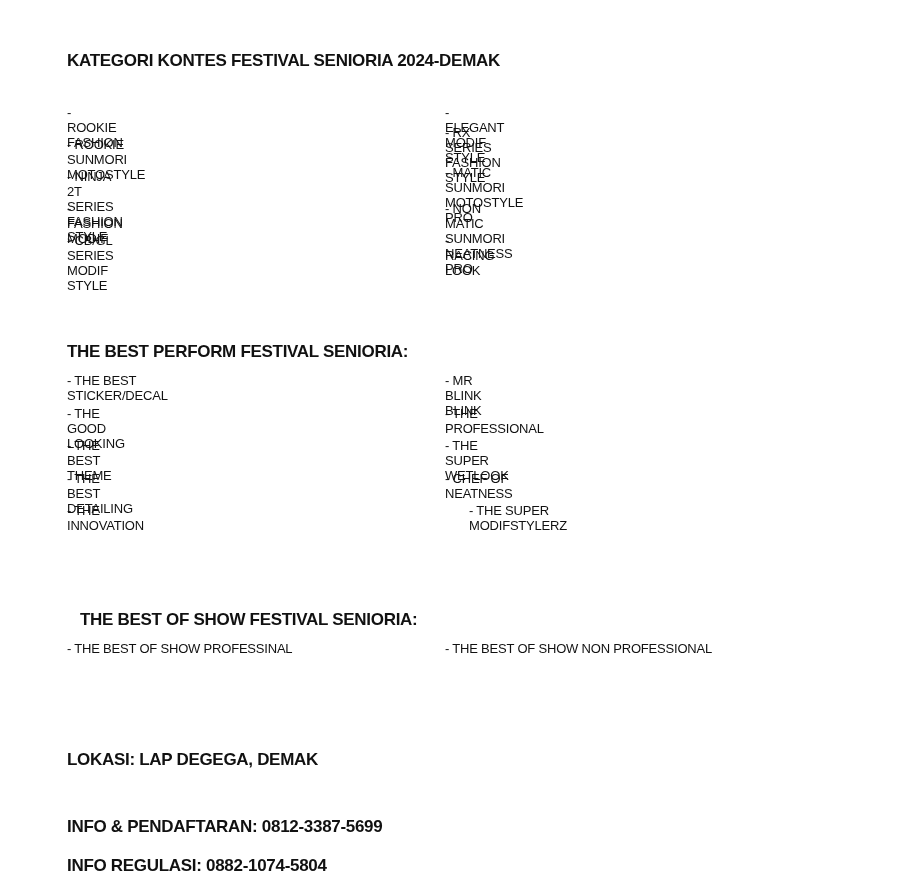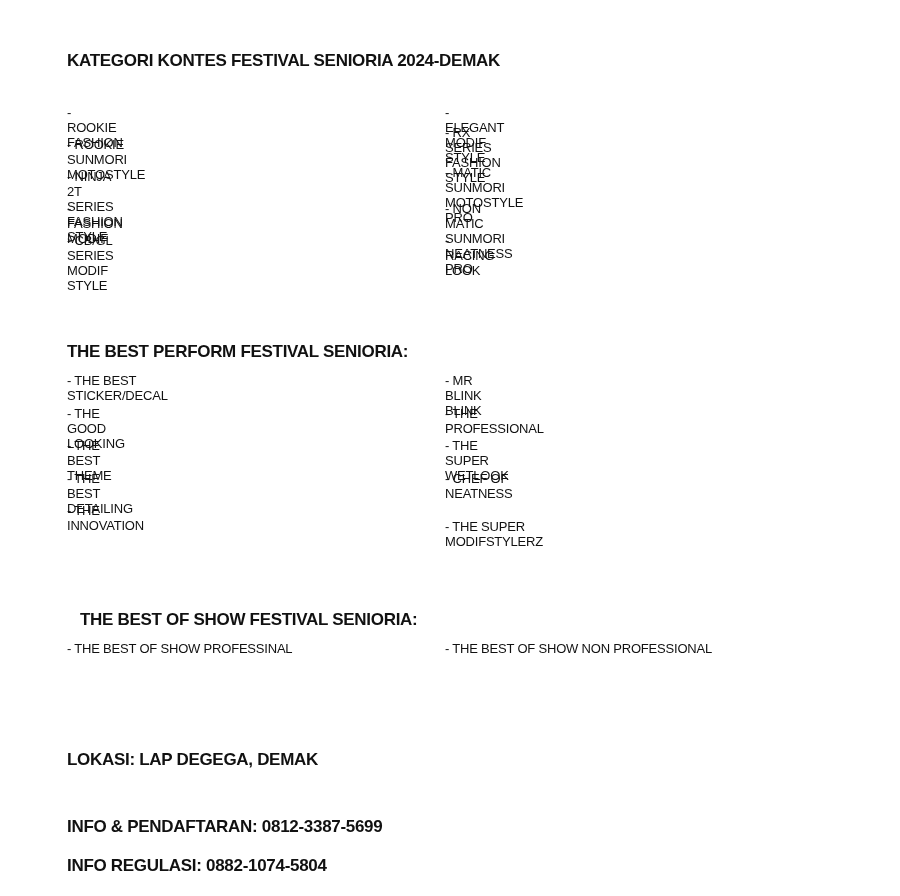--- a/index.html
+++ b/index.html
@@ -39,21 +39,21 @@
     <div class="item" style="top:32.5px;">- THE GOOD LOOKING</div>
     <div class="item" style="top:65px;">- THE BEST THEME</div>
     <div class="item" style="top:97.5px;">- THE BEST DETAILING</div>
     <div class="item" style="top:130px;">- THE INNOVATION</div>
   </div>
   <div class="col" style="left:445px; top:373px;">
     <div class="item" style="top:0px;">- MR BLINK BLINK</div>
     <div class="item" style="top:32.5px;">- THE PROFESSIONAL</div>
     <div class="item" style="top:65px;">- THE SUPER WETLOOK</div>
     <div class="item" style="top:97.5px;">- CHEF OF NEATNESS</div>
-    <div class="item" style="top:146px;">- THE SUPER MODIFSTYLERZ</div>
+    <div class="item" style="top:130px;margin-left:24px;">- THE SUPER MODIFSTYLERZ</div>
   </div>
 
   <div class="abs hdr" style="left:80px; top:610px;">THE BEST OF SHOW FESTIVAL SENIORIA:</div>
   <div class="abs item" style="left:67px; top:641px;">- THE BEST OF SHOW PROFESSINAL</div>
   <div class="abs item" style="left:445px; top:641px;">- THE BEST OF SHOW NON PROFESSIONAL</div>
 
   <div class="abs hdr" style="left:67px; top:750px;">LOKASI: LAP DEGEGA, DEMAK</div>
   <div class="abs hdr" style="left:67px; top:817px;">INFO &amp; PENDAFTARAN: 0812-3387-5699</div>
   <div class="abs hdr" style="left:67px; top:856px;">INFO REGULASI: 0882-1074-5804</div>
 

